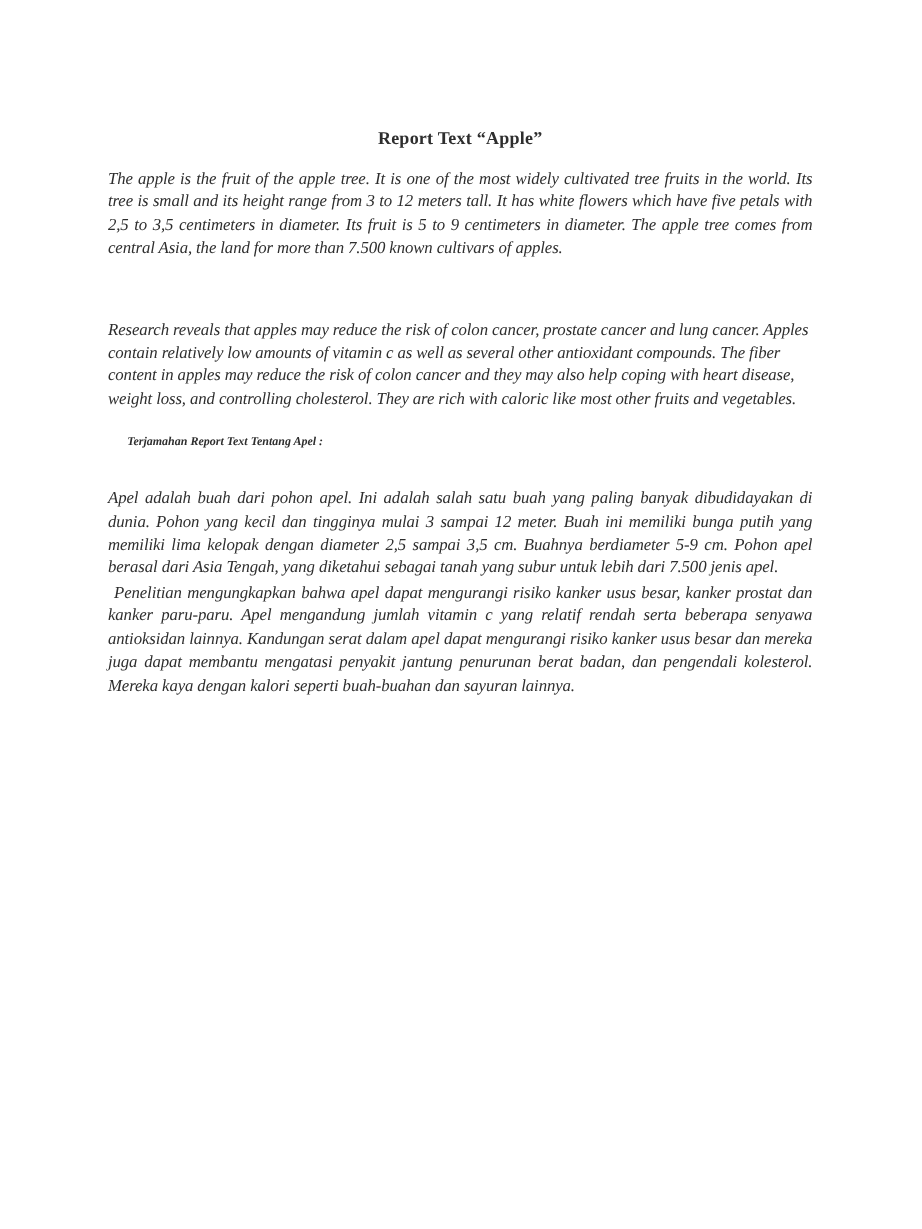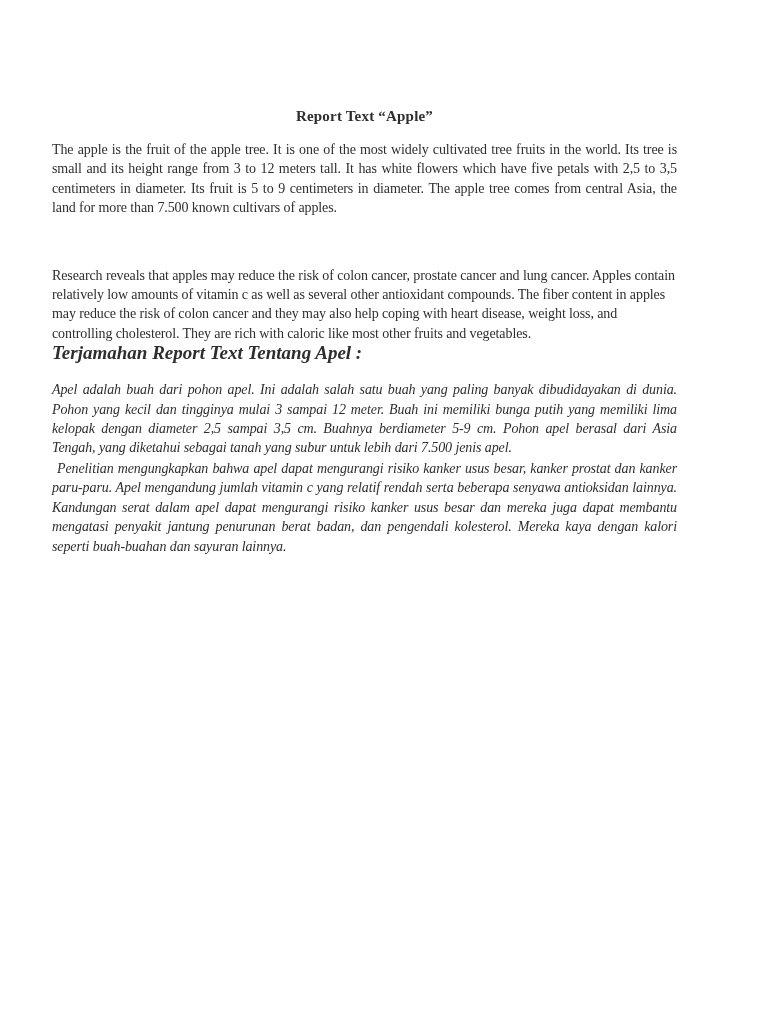--- a/index.html
+++ b/index.html
@@ -9,50 +9,51 @@
   }
   .page {
     position: relative;
     width: 768px;
     height: 1024px;
     background: #ffffff;
     overflow: hidden;
     font-family: "Liberation Serif", "DejaVu Serif", serif;
     color: #2e2e2e;
     box-sizing: border-box;
-    padding: 107px 91px 0 52px;
+    padding: 107px 91px 0 90px;
   }
   .doc-title {
     font-size: 15px;
     line-height: 19px;
     font-weight: bold;
     text-align: center;
     margin: 0;
     letter-spacing: 0.2px;
   }
   .para {
     font-size: 14px;
     line-height: 19.4px;
     letter-spacing: -0.1px;
     margin: 0;
+    font-style: italic;
   }
   .mt-title-gap { margin-top: 14px; }
   .mt-para-gap  { margin-top: 6px; }
   .mt-heading-gap { margin-top: 5px; }
-  .mt-id-gap { margin-top: 18px; }
+  .mt-id-gap { margin-top: 28px; }
   .mt-id2-gap { margin-top: 1px; }
   .justify { text-align: justify; }
   .left    { text-align: left; margin-top: 48px; }
   .italic  { font-style: italic; }
   .translation-heading {
-    font-size: 19px;
+    font-size: 10px;
     line-height: 19px;
     font-weight: bold;
     font-style: italic;
-    margin: 0;
+    margin: 16px;
   }
   .indent-slight { text-indent: 5px; }
 </style>
 </head>
 <body>
 
 <div class="page">
 
   <h1 class="doc-title">Report Text “Apple”</h1>
 

